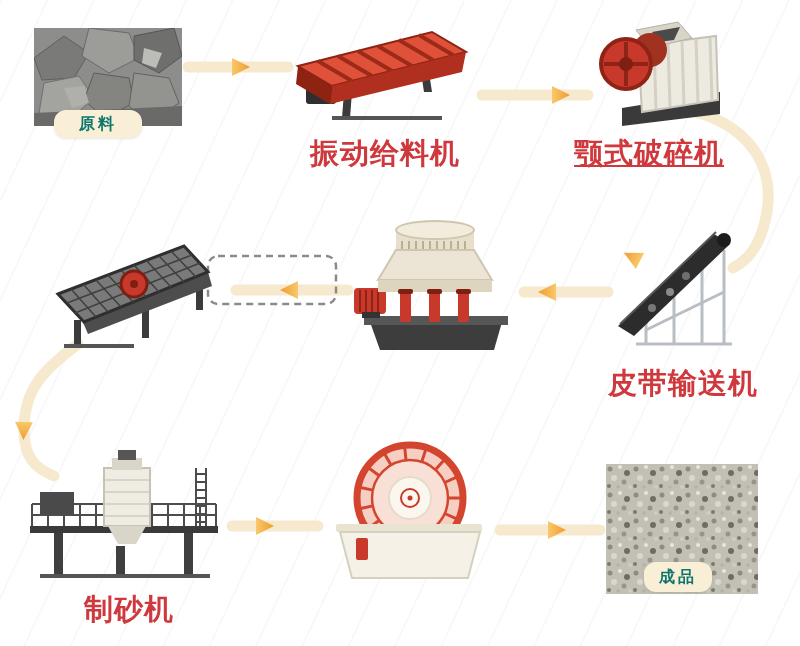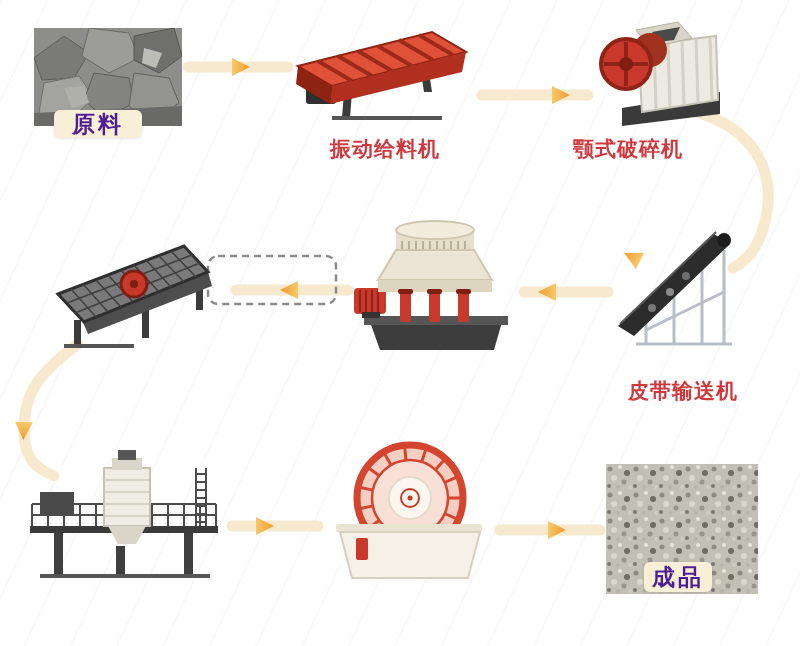--- a/index.html
+++ b/index.html
@@ -11,26 +11,26 @@
     position:relative; width:800px; height:646px; overflow:hidden;
     background:#ffffff;
     background-image:repeating-linear-gradient(115deg,
       rgba(165,165,185,0.07) 0 2px, transparent 2px 42px);
   }
   .arrows { position:absolute; left:0; top:0; width:800px; height:646px; z-index:1; }
   .node { position:absolute; z-index:2; }
   .node svg { display:block; width:100%; height:100%; }
   .label {
     position:absolute; z-index:3; color:#cf393d; font-weight:bold;
-    font-size:21px; text-align:center; letter-spacing:1px; line-height:1.2;
+    font-size:29px; text-align:center; letter-spacing:1px; line-height:1.2;
   }
   .badge {
-    position:absolute; z-index:4; background:#f9efd6; color:#4c1d95;
-    font-weight:bold; font-size:23px; letter-spacing:3px;
-    border-radius:6px; display:flex; align-items:center; justify-content:center;
+    position:absolute; z-index:4; background:#f9efd6; color:#0f766e;
+    font-weight:bold; font-size:16px; letter-spacing:3px;
+    border-radius:12px; display:flex; align-items:center; justify-content:center;
     box-shadow:0 1px 3px rgba(0,0,0,0.10);
   }
 </style>
 </head>
 <body>
 
 <div class="stage">
 
   <svg class="arrows" viewBox="0 0 800 646">
     <defs>
@@ -114,41 +114,41 @@
       <polygon points="60,20 88,15 82,28 66,30" fill="#4a4a4a"></polygon>
       <circle cx="58" cy="38" r="17" fill="#a23220"></circle>
       <circle cx="34" cy="52" r="25" fill="#c8392b" stroke="#8f2315" stroke-width="4"></circle>
       <g stroke="#8f2315" stroke-width="4">
         <line x1="12" y1="52" x2="56" y2="52"></line>
         <line x1="34" y1="30" x2="34" y2="74"></line>
       </g>
       <circle cx="34" cy="52" r="7" fill="#7e1f12"></circle>
     </svg>
   </div>
-  <div class="label" style="left:545px; top:136px; width:166px;">颚式破碎机</div>
+  <div class="label" style="left:566px; top:136px; width:166px;text-decoration:underline;">颚式破碎机</div>
 
   <div class="node" style="left:612px; top:222px; width:132px; height:126px;">
     <svg viewBox="0 0 132 126">
       <g stroke="#b9bec4" stroke-width="3">
         <line x1="34" y1="96" x2="34" y2="122"></line>
         <line x1="62" y1="72" x2="62" y2="122"></line>
         <line x1="90" y1="46" x2="90" y2="122"></line>
         <line x1="112" y1="28" x2="112" y2="122"></line>
         <line x1="24" y1="122" x2="120" y2="122"></line>
         <line x1="34" y1="108" x2="112" y2="70"></line>
       </g>
       <polygon points="6,104 102,12 118,22 22,114" fill="#2c2c2c"></polygon>
       <line x1="8" y1="102" x2="104" y2="10" stroke="#585858" stroke-width="2"></line>
       <circle cx="112" cy="18" r="7" fill="#1c1c1c"></circle>
       <circle cx="40" cy="86" r="4" fill="#777777"></circle>
       <circle cx="58" cy="70" r="4" fill="#8a8a8a"></circle>
       <circle cx="74" cy="54" r="4" fill="#6f6f6f"></circle>
     </svg>
   </div>
-  <div class="label" style="left:600px; top:378px; width:166px;text-align:center;">皮带输送机</div>
+  <div class="label" style="left:600px; top:366px; width:166px;text-align:center;">皮带输送机</div>
 
   <div class="node" style="left:352px; top:216px; width:166px; height:142px;">
     <svg viewBox="0 0 166 142">
       <polygon points="18,106 150,106 142,134 28,134" fill="#3d3d3d"></polygon>
       <rect x="12" y="100" width="144" height="9" fill="#565656"></rect>
       <rect x="2" y="72" width="32" height="26" rx="4" fill="#c8392b"></rect>
       <g stroke="#8f2315" stroke-width="2">
         <line x1="8" y1="74" x2="8" y2="96"></line>
         <line x1="14" y1="74" x2="14" y2="96"></line>
         <line x1="20" y1="74" x2="20" y2="96"></line>
@@ -248,20 +248,21 @@
         <line x1="176" y1="26" x2="186" y2="26"></line>
           <line x1="176" y1="34" x2="186" y2="34"></line>
         <line x1="176" y1="42" x2="186" y2="42"></line>
           <line x1="176" y1="50" x2="186" y2="50"></line>
         <line x1="176" y1="58" x2="186" y2="58"></line>
           <line x1="176" y1="66" x2="186" y2="66"></line>
         <line x1="176" y1="74" x2="186" y2="74"></line>
       </g>
     </svg>
   </div>
+  <div class="label" style="left:48px; top:592px; width:162px;">制砂机</div>
 
   <div class="node" style="left:322px; top:440px; width:174px; height:142px;">
     <svg viewBox="0 0 174 142">
       <circle cx="88" cy="58" r="53" fill="#f6cfc2" stroke="#d4452f" stroke-width="7"></circle>
       <circle cx="88" cy="58" r="38" fill="#f9e0d6" stroke="#d4452f" stroke-width="2.5"></circle>
       <g stroke="#d4452f" stroke-width="3">
         <line x1="126" y1="58" x2="141" y2="58"></line>
         <line x1="122.7" y1="73.5" x2="136.4" y2="79.6"></line>
         <line x1="113.4" y1="86.2" x2="123.5" y2="97.4"></line>
         <line x1="99.7" y1="94.1" x2="104.4" y2="108.4"></line>

